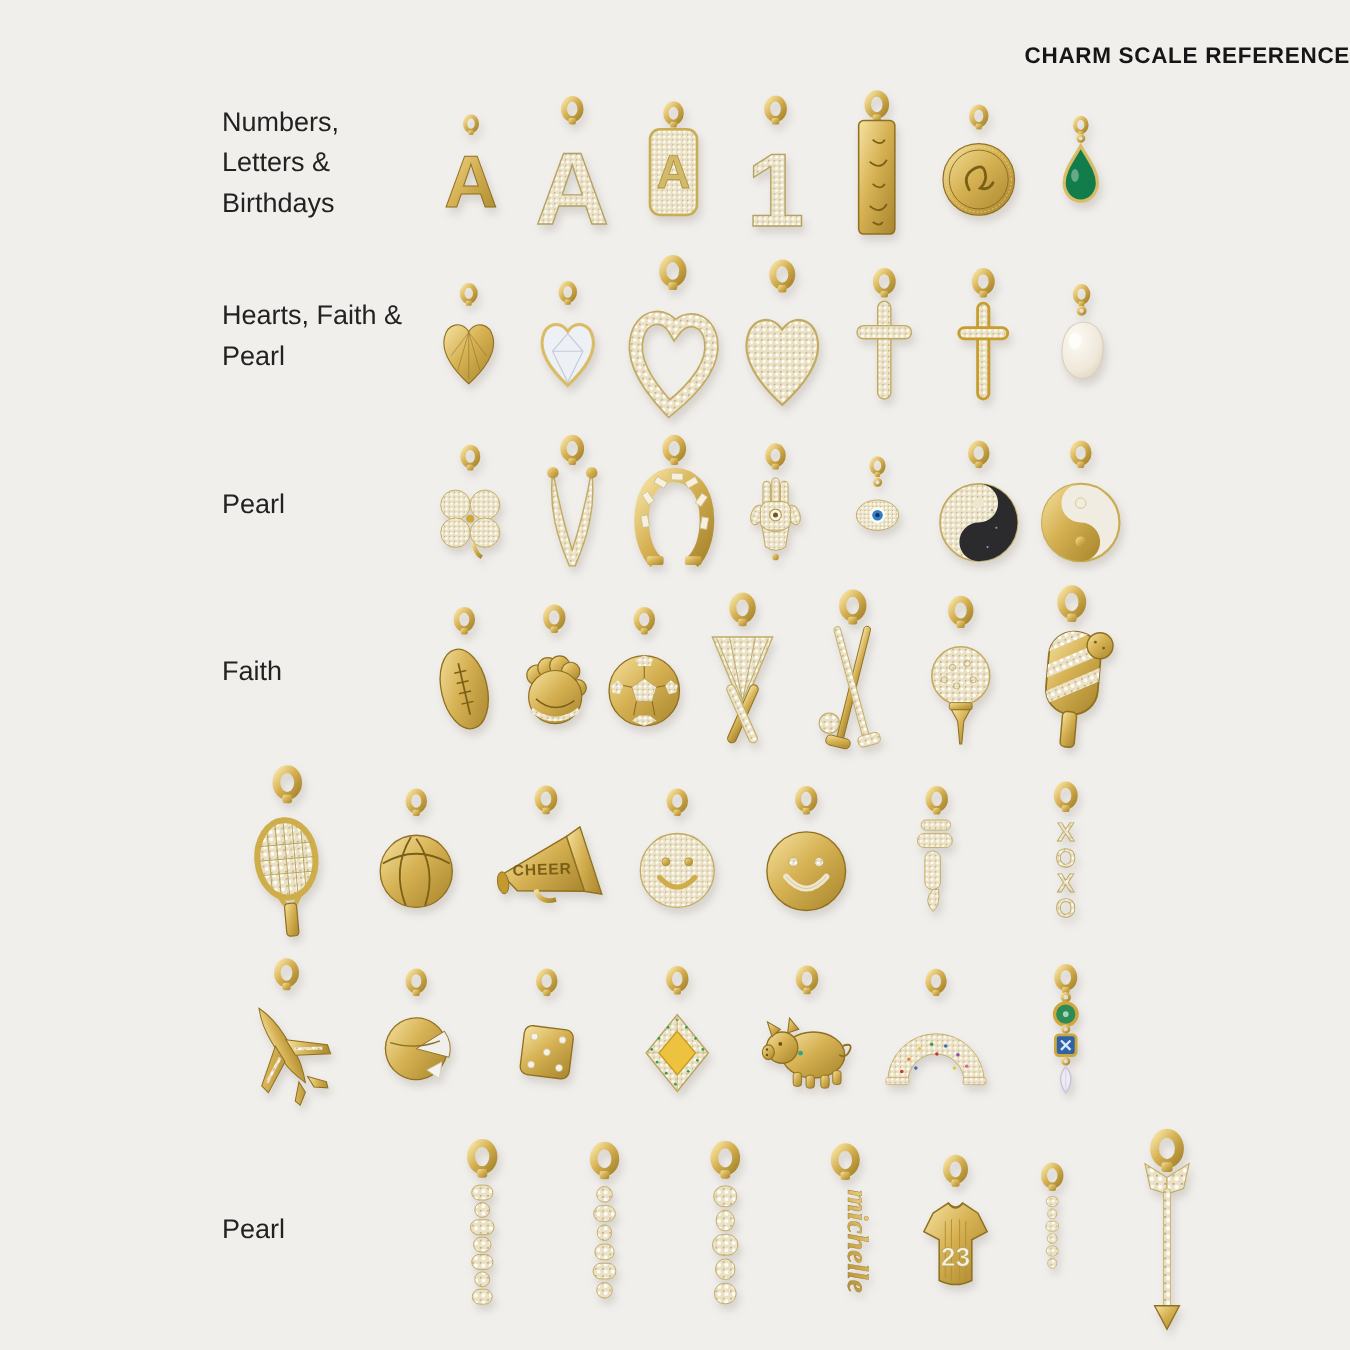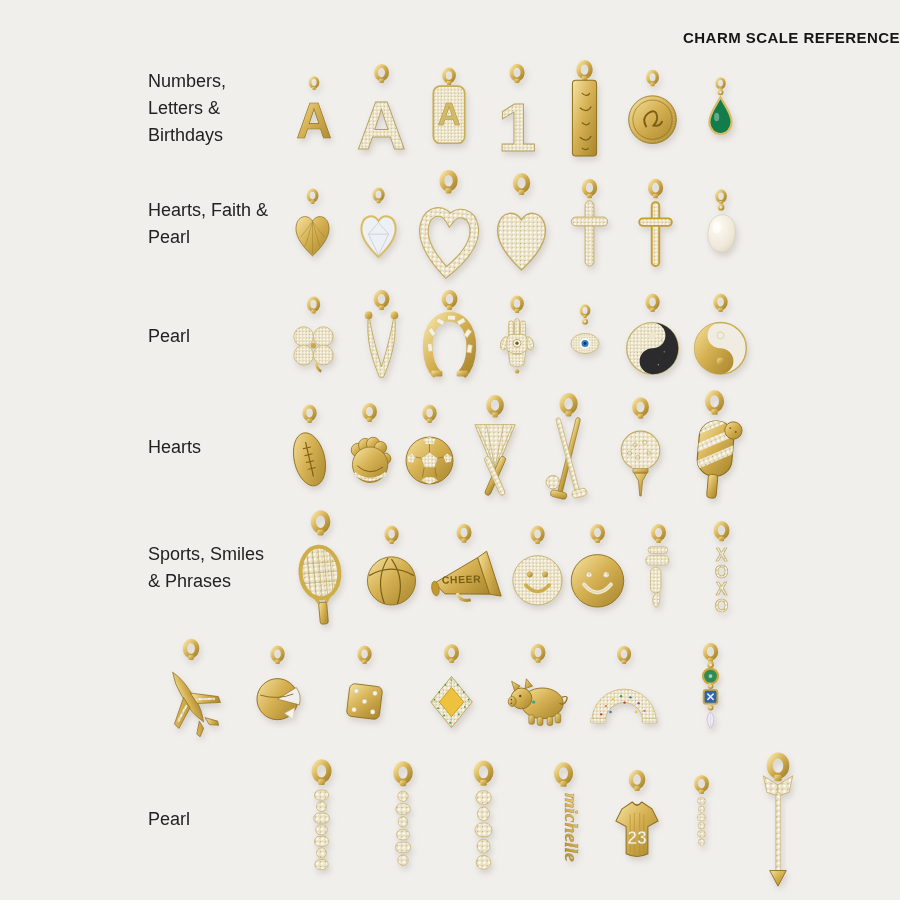--- a/index.html
+++ b/index.html
@@ -607,21 +607,21 @@
             <rect x="46" y="27" width="8" height="7" rx="2" fill="url(#gg)"></rect>
             <circle cx="50" cy="96" r="44" fill="#f1ece2" stroke="#c9ad53" stroke-width="2.5"></circle>
             <path d="M50 52A44 44 0 0 0 50 140A22 22 0 0 0 50 96A22 22 0 0 1 50 52Z" fill="url(#gg)"></path>
             <circle cx="50" cy="74" r="6" fill="#f1ece2" stroke="#d8c27b" stroke-width="1"></circle>
             <circle cx="50" cy="118" r="6" fill="url(#gg)"></circle>
           </svg>
         </div>
       </div>
     </div>
     <div class="row">
-      <div class="row-label">Hearts</div>
+      <div class="row-label">Faith</div>
       <div class="charms">
         <div class="cell">
           <svg viewBox="0 0 100 150" width="59" height="88" role="img">
             <defs>
               <linearGradient id="gg" x1="0" y1="0" x2="1" y2="1">
                 <stop offset="0" stop-color="#f6e3a3"></stop>
                 <stop offset="0.45" stop-color="#d6b254"></stop>
                 <stop offset="1" stop-color="#a8842c"></stop>
               </linearGradient>
               <radialGradient id="pg" cx="0.35" cy="0.3" r="0.95">
@@ -841,21 +841,20 @@
               <rect x="44" y="110" width="12" height="30" rx="4" fill="url(#gg)" stroke="#8f701f" stroke-width="1.2"></rect>
             </g>
             <circle cx="74" cy="54" r="11" fill="url(#gg)" stroke="#8f701f" stroke-width="1.2"></circle>
             <circle cx="70" cy="51" r="1.2" fill="#7a5f16"></circle>
             <circle cx="77" cy="56" r="1.2" fill="#7a5f16"></circle>
           </svg>
         </div>
       </div>
     </div>
     <div class="row">
-      <div class="row-label">Sports, Smiles &amp; Phrases</div>
       <div class="charms">
         <div class="cell">
           <svg viewBox="0 0 100 150" width="81" height="121" role="img">
             <defs>
               <linearGradient id="gg" x1="0" y1="0" x2="1" y2="1">
                 <stop offset="0" stop-color="#f6e3a3"></stop>
                 <stop offset="0.45" stop-color="#d6b254"></stop>
                 <stop offset="1" stop-color="#a8842c"></stop>
               </linearGradient>
               <radialGradient id="pg" cx="0.35" cy="0.3" r="0.95">

